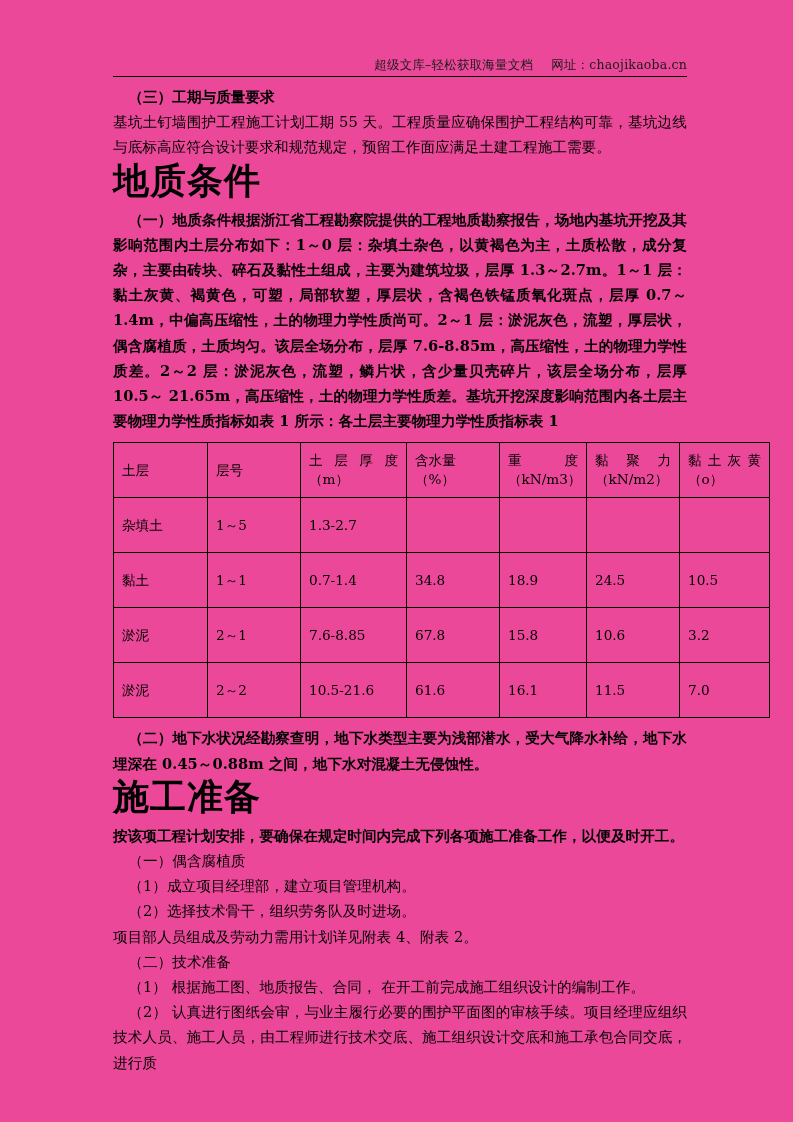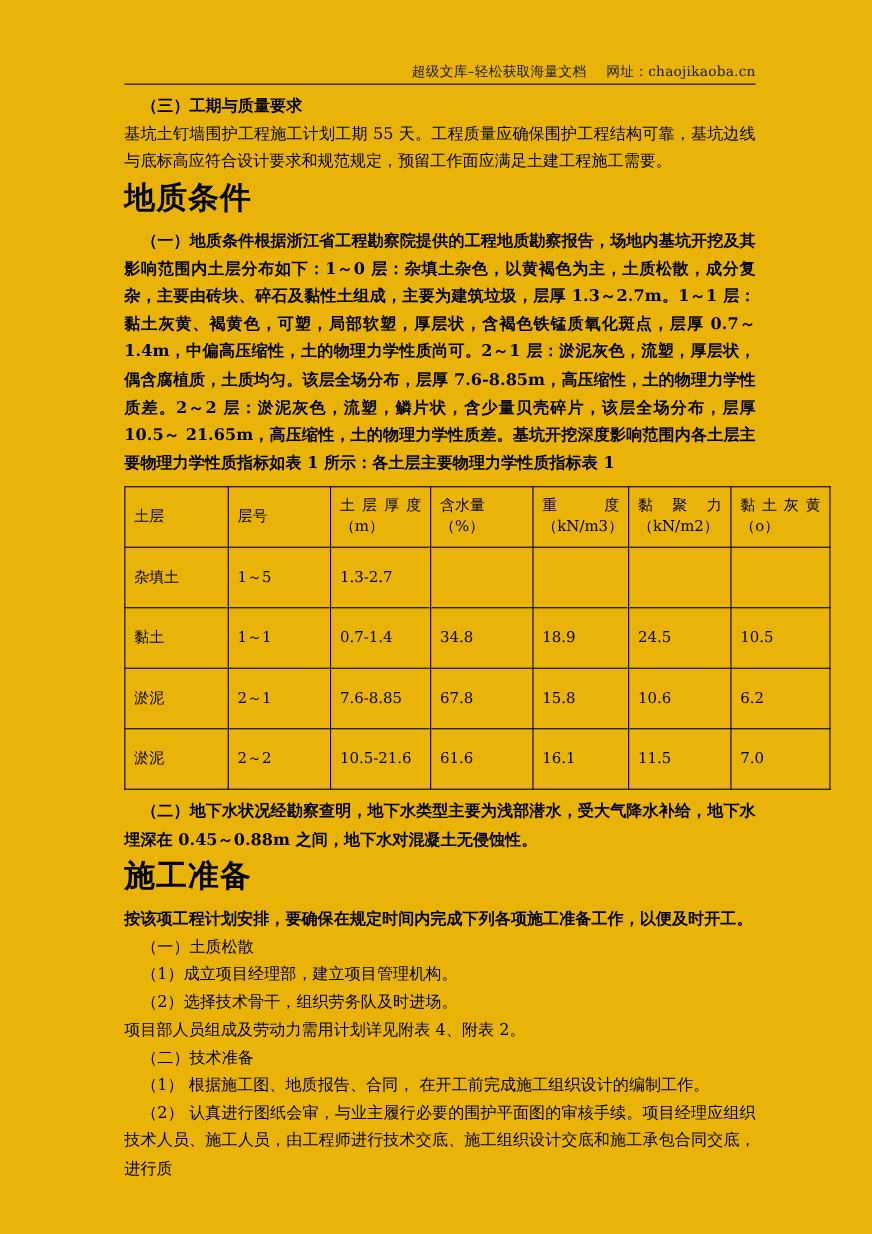--- a/index.html
+++ b/index.html
@@ -8,21 +8,21 @@
     background: #ffffff;
   }
   body {
     font-family: "DejaVu Serif", "Liberation Serif", serif;
     color: #000000;
   }
   .page {
     position: relative;
     width: 793px;
     height: 1122px;
-    background: #eab308;
+    background: #ec4899;
     overflow: hidden;
     box-sizing: border-box;
   }
   .content {
     position: absolute;
     left: 113px;
     top: 0;
     width: 574px;
   }
 
@@ -66,21 +66,21 @@
   }
   .tight {
     margin-top: 0;
   }
 
   
   h1.doc-h {
     margin: 0;
     font-family: "DejaVu Serif", "Liberation Serif", serif;
     font-weight: bold;
-    font-size: 28px;
+    font-size: 36px;
     line-height: 40px;
     letter-spacing: 1px;
   }
   .h-geology {
     margin-top: 31px;
   }
   .h-prep {
     margin-top: 32px;
   }
 
@@ -100,21 +100,21 @@
     vertical-align: middle;
     box-sizing: border-box;
     overflow: hidden;
   }
   table.soil thead td {
     font-size: 13.6px;
   }
   
   .c0 { width: 94px; }
   .c1 { width: 93px; }
-  .c2 { width: 91px; }
+  .c2 { width: 106px; }
   .c3 { width: 93px; }
   .c4 { width: 87px; }
   .c5 { width: 93px; }
   .c6 { width: 90px; }
 
   
   .spread {
     display: block;
     text-align: justify;
     text-align-last: justify;
@@ -197,40 +197,40 @@
           <td class="c5">24.5</td>
           <td class="c6">10.5</td>
         </tr>
         <tr>
           <td class="c0">淤泥</td>
           <td class="c1">2～1</td>
           <td class="c2">7.6-8.85</td>
           <td class="c3">67.8</td>
           <td class="c4">15.8</td>
           <td class="c5">10.6</td>
-          <td class="c6">6.2</td>
+          <td class="c6">3.2</td>
         </tr>
         <tr>
           <td class="c0">淤泥</td>
           <td class="c1">2～2</td>
           <td class="c2">10.5-21.6</td>
           <td class="c3">61.6</td>
           <td class="c4">16.1</td>
           <td class="c5">11.5</td>
           <td class="c6">7.0</td>
         </tr>
       </tbody>
     </table>
 
     <p class="p-block indent">（二）地下水状况经勘察查明，地下水类型主要为浅部潜水，受大气降水补给，地下水埋深在 0.45～0.88m 之间，地下水对混凝土无侵蚀性。</p>
 
     <h1 class="doc-h h-prep">施工准备</h1>
 
     <p class="p-block">按该项工程计划安排，要确保在规定时间内完成下列各项施工准备工作，以便及时开工。</p>
-    <p class="tight indent">（一）土质松散</p>
+    <p class="tight indent">（一）偶含腐植质</p>
     <p class="tight indent">（1）成立项目经理部，建立项目管理机构。</p>
     <p class="tight indent">（2）选择技术骨干，组织劳务队及时进场。</p>
     <p class="tight">项目部人员组成及劳动力需用计划详见附表 4、附表 2。</p>
     <p class="tight indent">（二）技术准备</p>
     <p class="tight indent">（1） 根据施工图、地质报告、合同， 在开工前完成施工组织设计的编制工作。</p>
     <p class="tight indent">（2） 认真进行图纸会审，与业主履行必要的围护平面图的审核手续。项目经理应组织技术人员、施工人员，由工程师进行技术交底、施工组织设计交底和施工承包合同交底，进行质</p>
 
     <div class="filler"></div>
   </div>
 </div>

